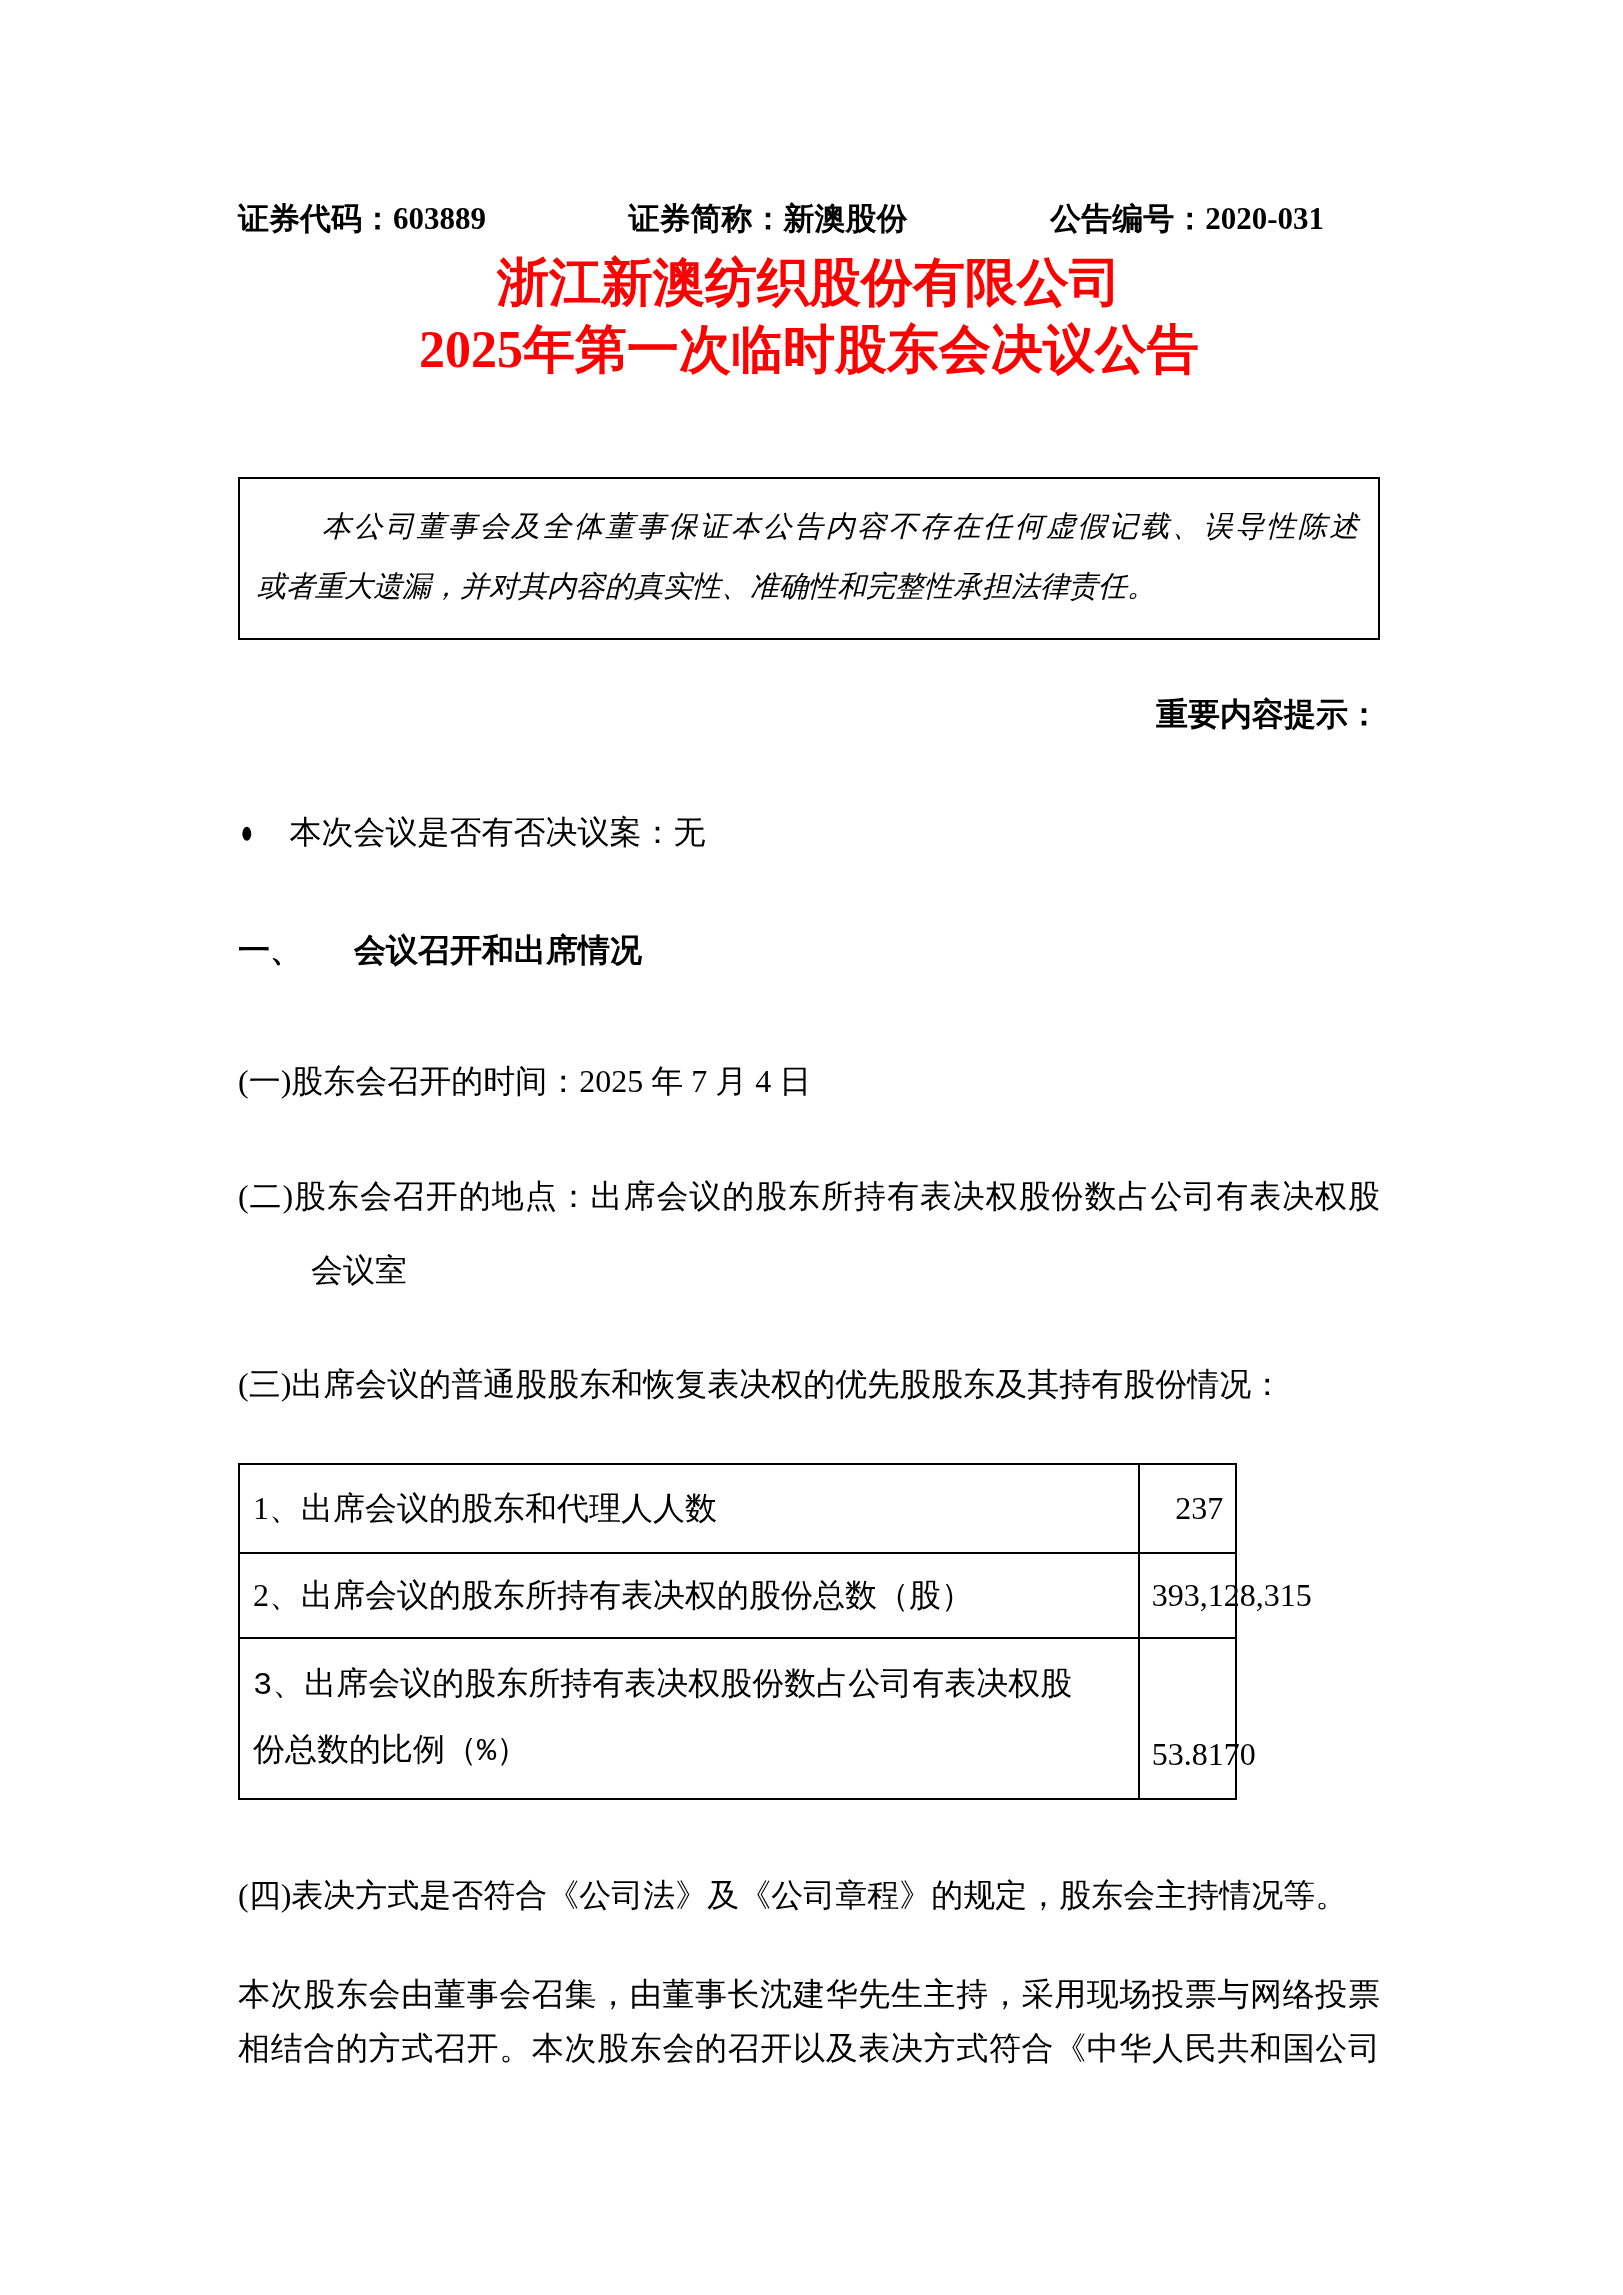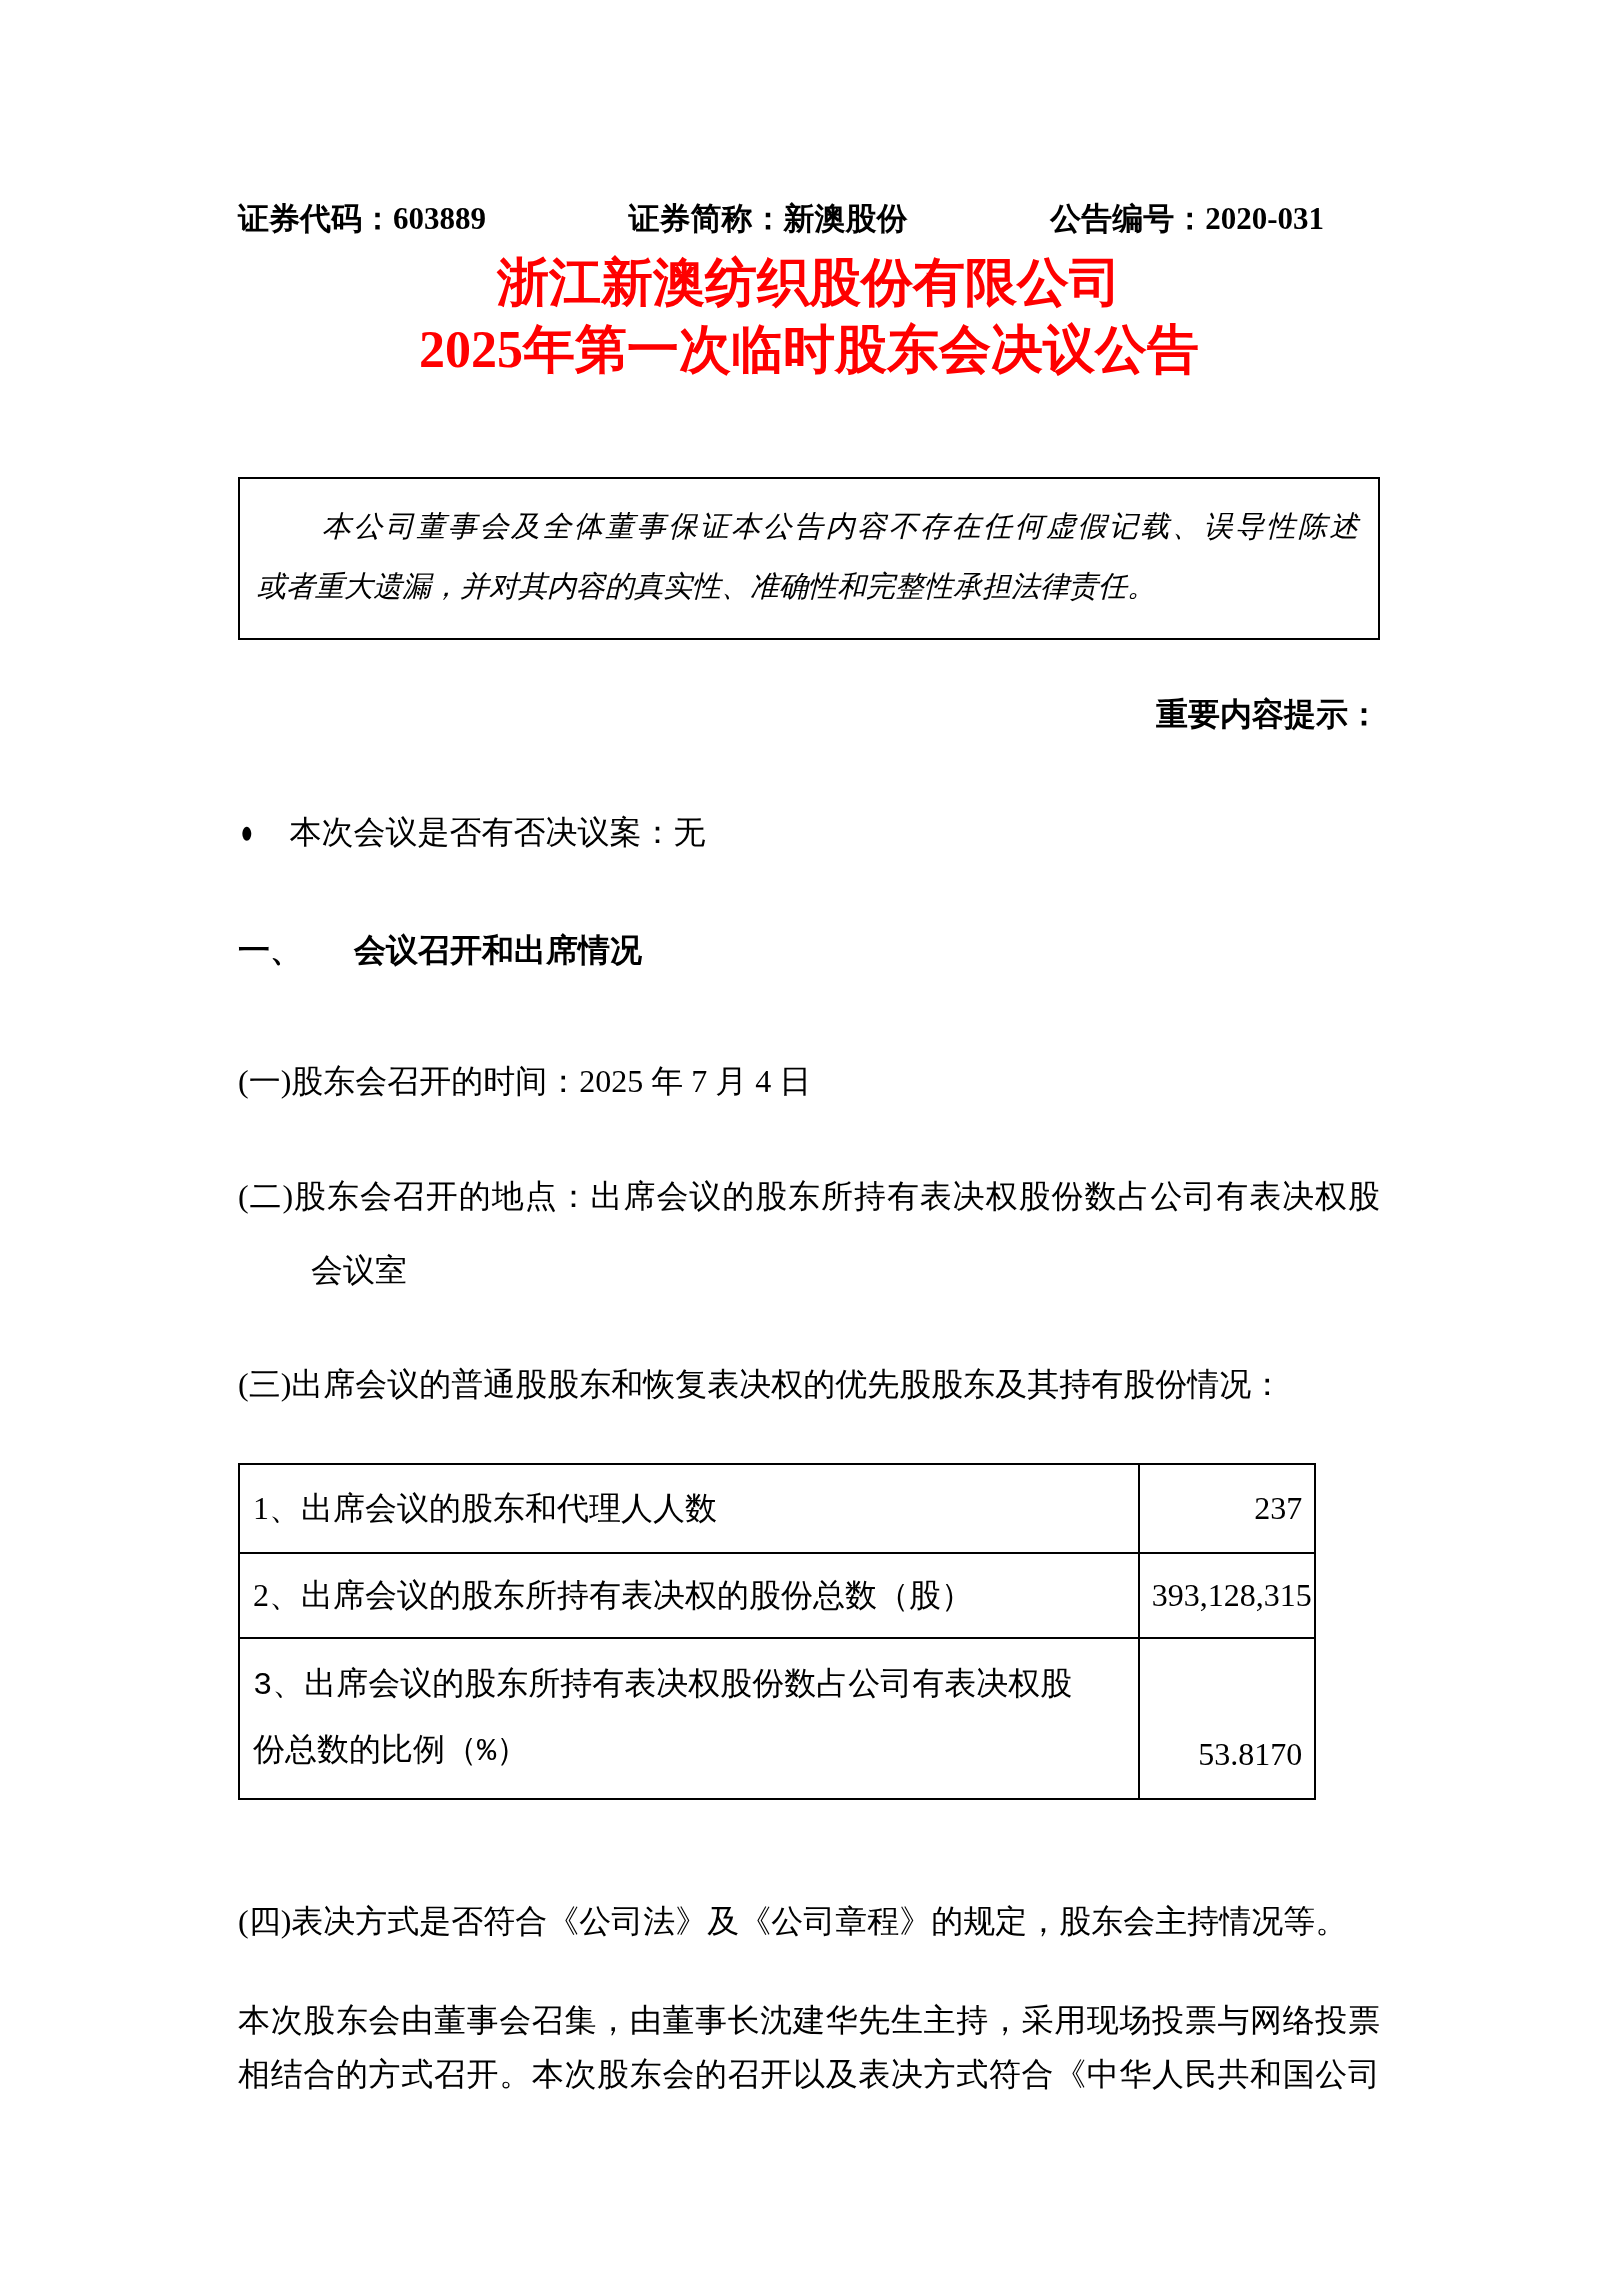--- a/index.html
+++ b/index.html
@@ -53,37 +53,37 @@
   .section-heading .heading-text { margin-left: 52px; }
   .item1 { margin-top: 94px; }
   .item2 { margin-top: 78px; }
   .just { text-align: justify; text-align-last: justify; }
   .item2-line2 { padding-left: 73px; margin-top: 37px; }
   .item3 { margin-top: 77px; }
   
   .att-table {
     margin-top: 60px;
     border-collapse: collapse;
-    width: 1078px; table-layout: fixed;
+    width: 999px; table-layout: fixed;
     font-size: 32px;
   }
   .att-table td {
     border-top: 2.6px solid #000; border-bottom: 2.6px solid #000;
     vertical-align: middle;
   }
   .att-table { border: 2.6px solid #000; }
   .label-cell { width: 872px; border-right: 2px solid #000; padding: 0 13px; }
   .value-cell { text-align: right; padding: 0 11.8px; margin-top: 35px; }
   .row-1 { height: 89px; }
   .row-2 { height: 85px; }
   .row-3 { height: 161px; }
   .row-3 .label-cell .lbl-line { line-height: 37px; font-family: Liberation Mono, monospace; }
   .row-3 .label-cell .lbl-line + .lbl-line { margin-top: 29px; }
   .row-3 .value-cell { vertical-align: bottom; padding-bottom: 25px; }
-  .item4 { margin-top: 103px; }
+  .item4 { margin-top: 77px; }
   .closing { margin-top: 53px; }
   .closing .closing-line { font-size: 32px; line-height: 54px; }
 </style>
 </head>
 <body>
 
 <div class="page">
 
   <div class="header-row">
     <span><span>证券代码：</span><span>603889</span></span>

